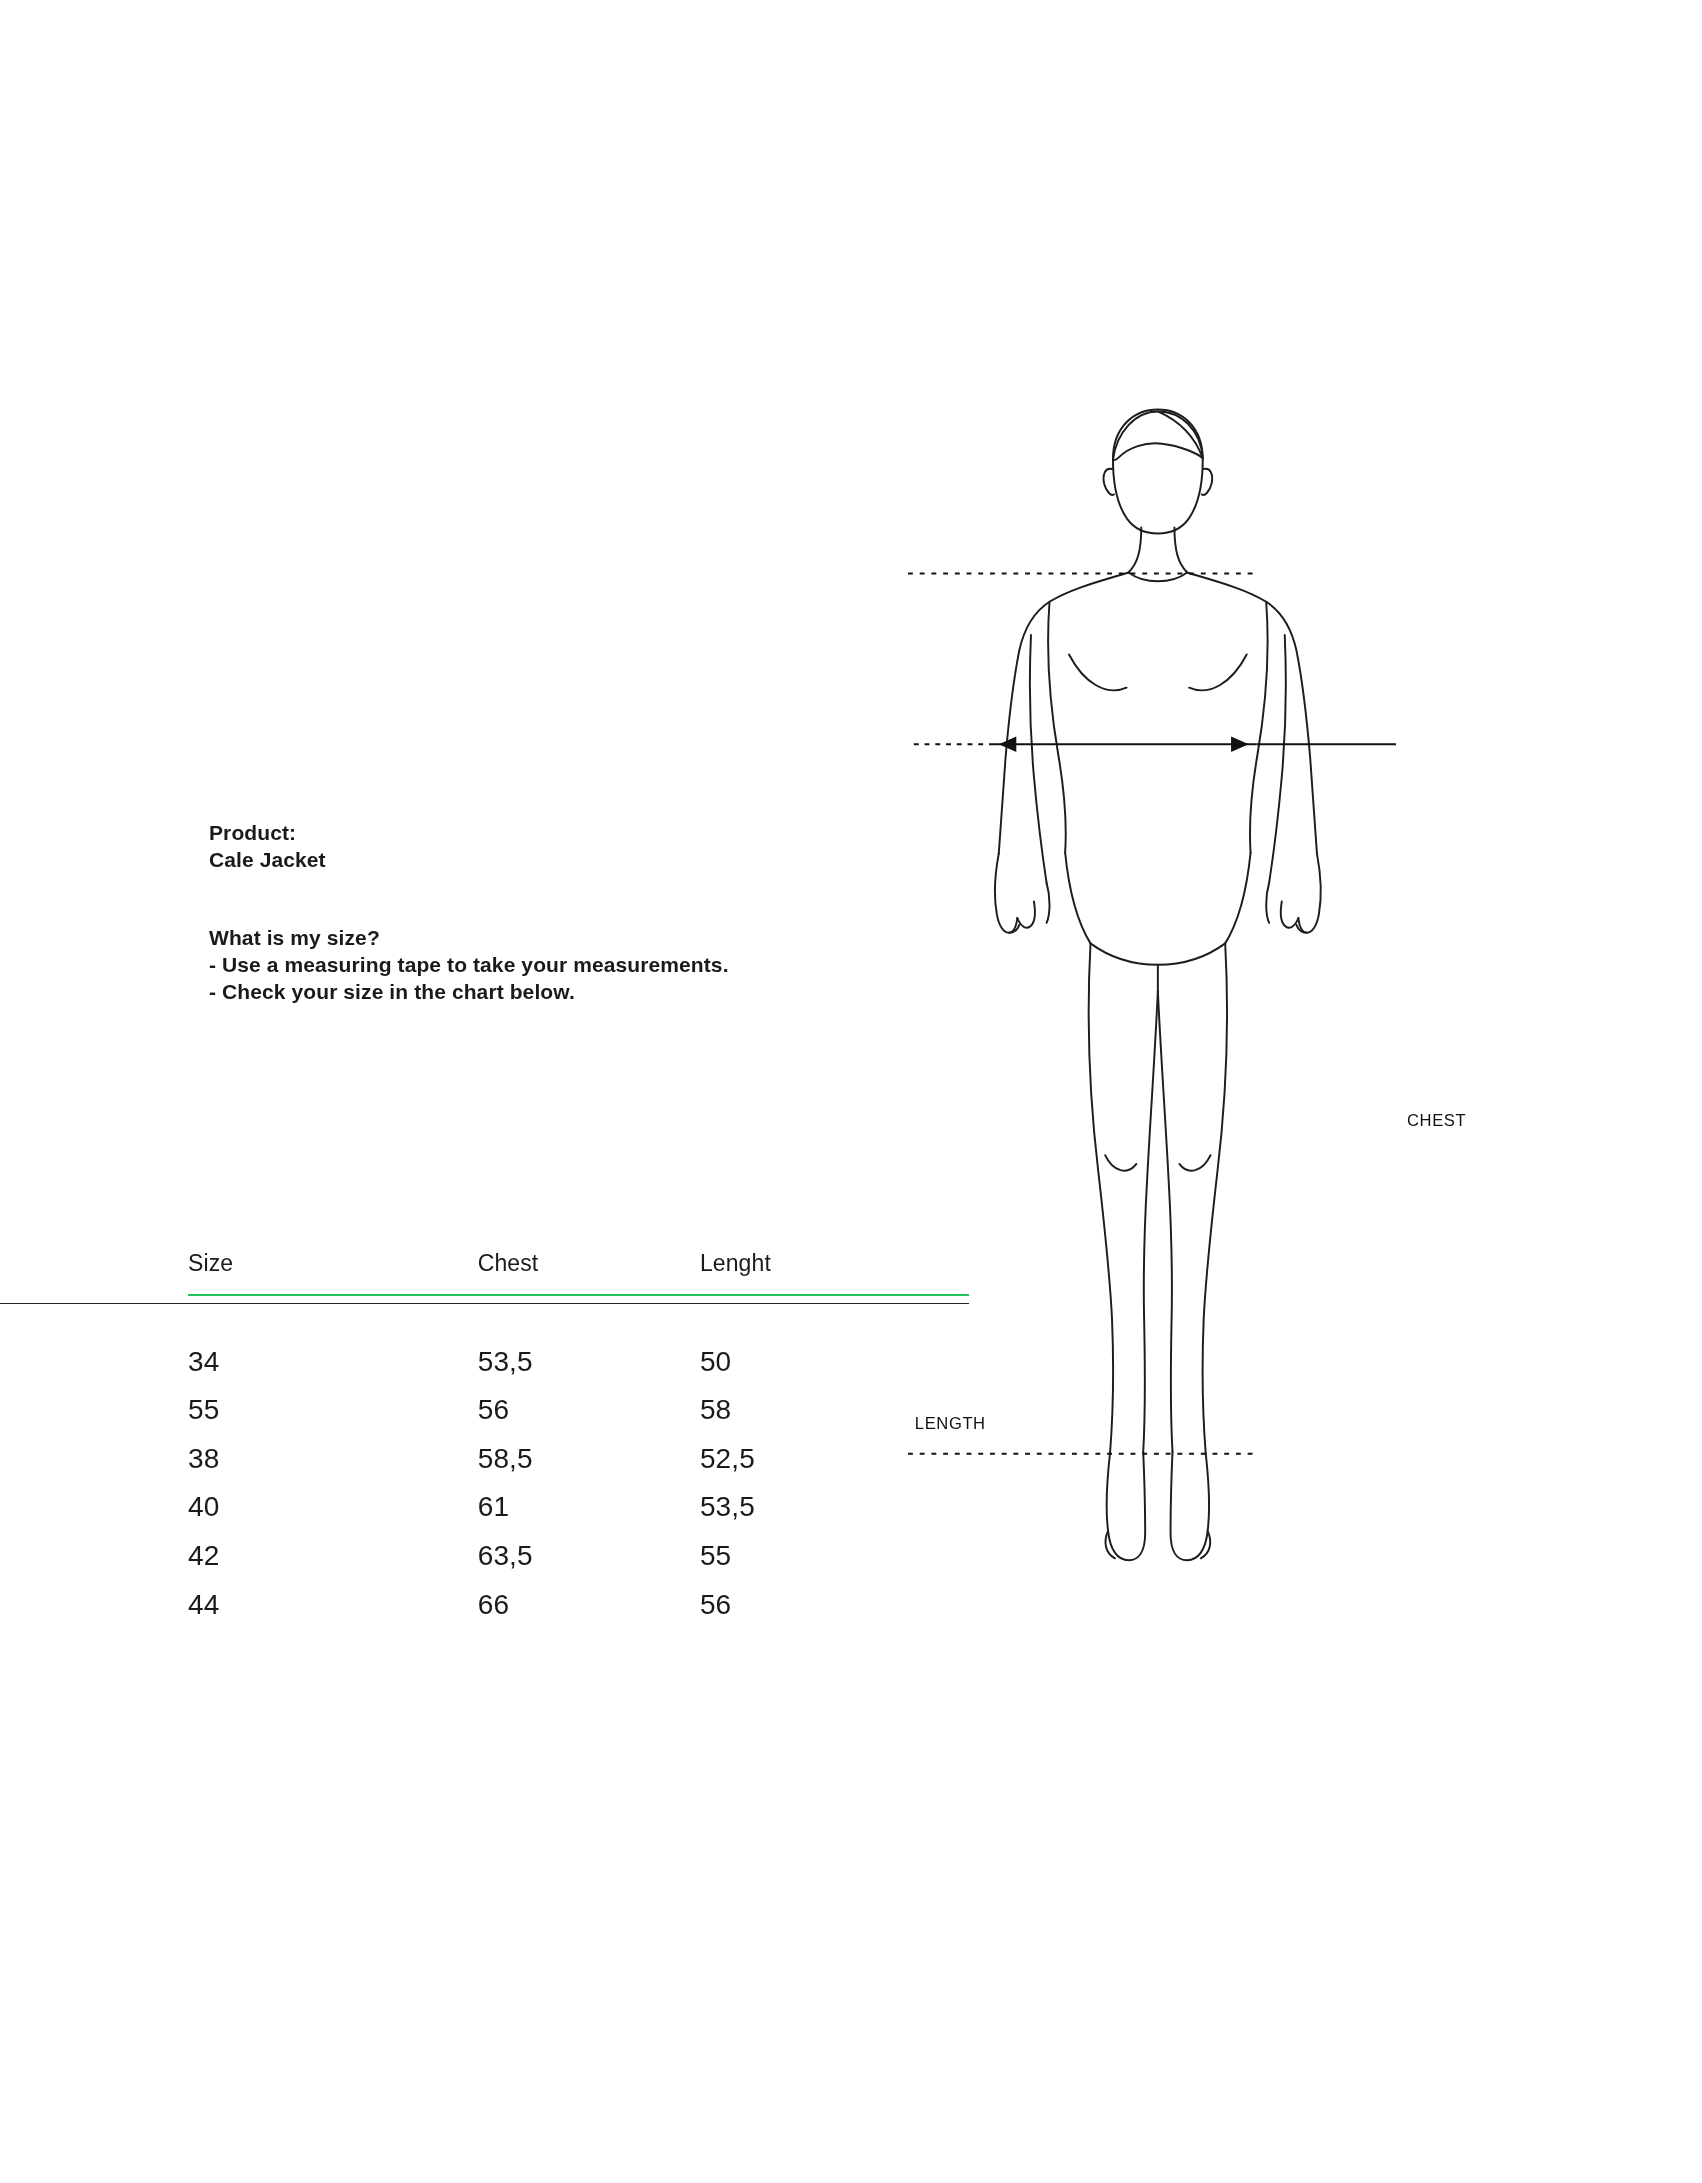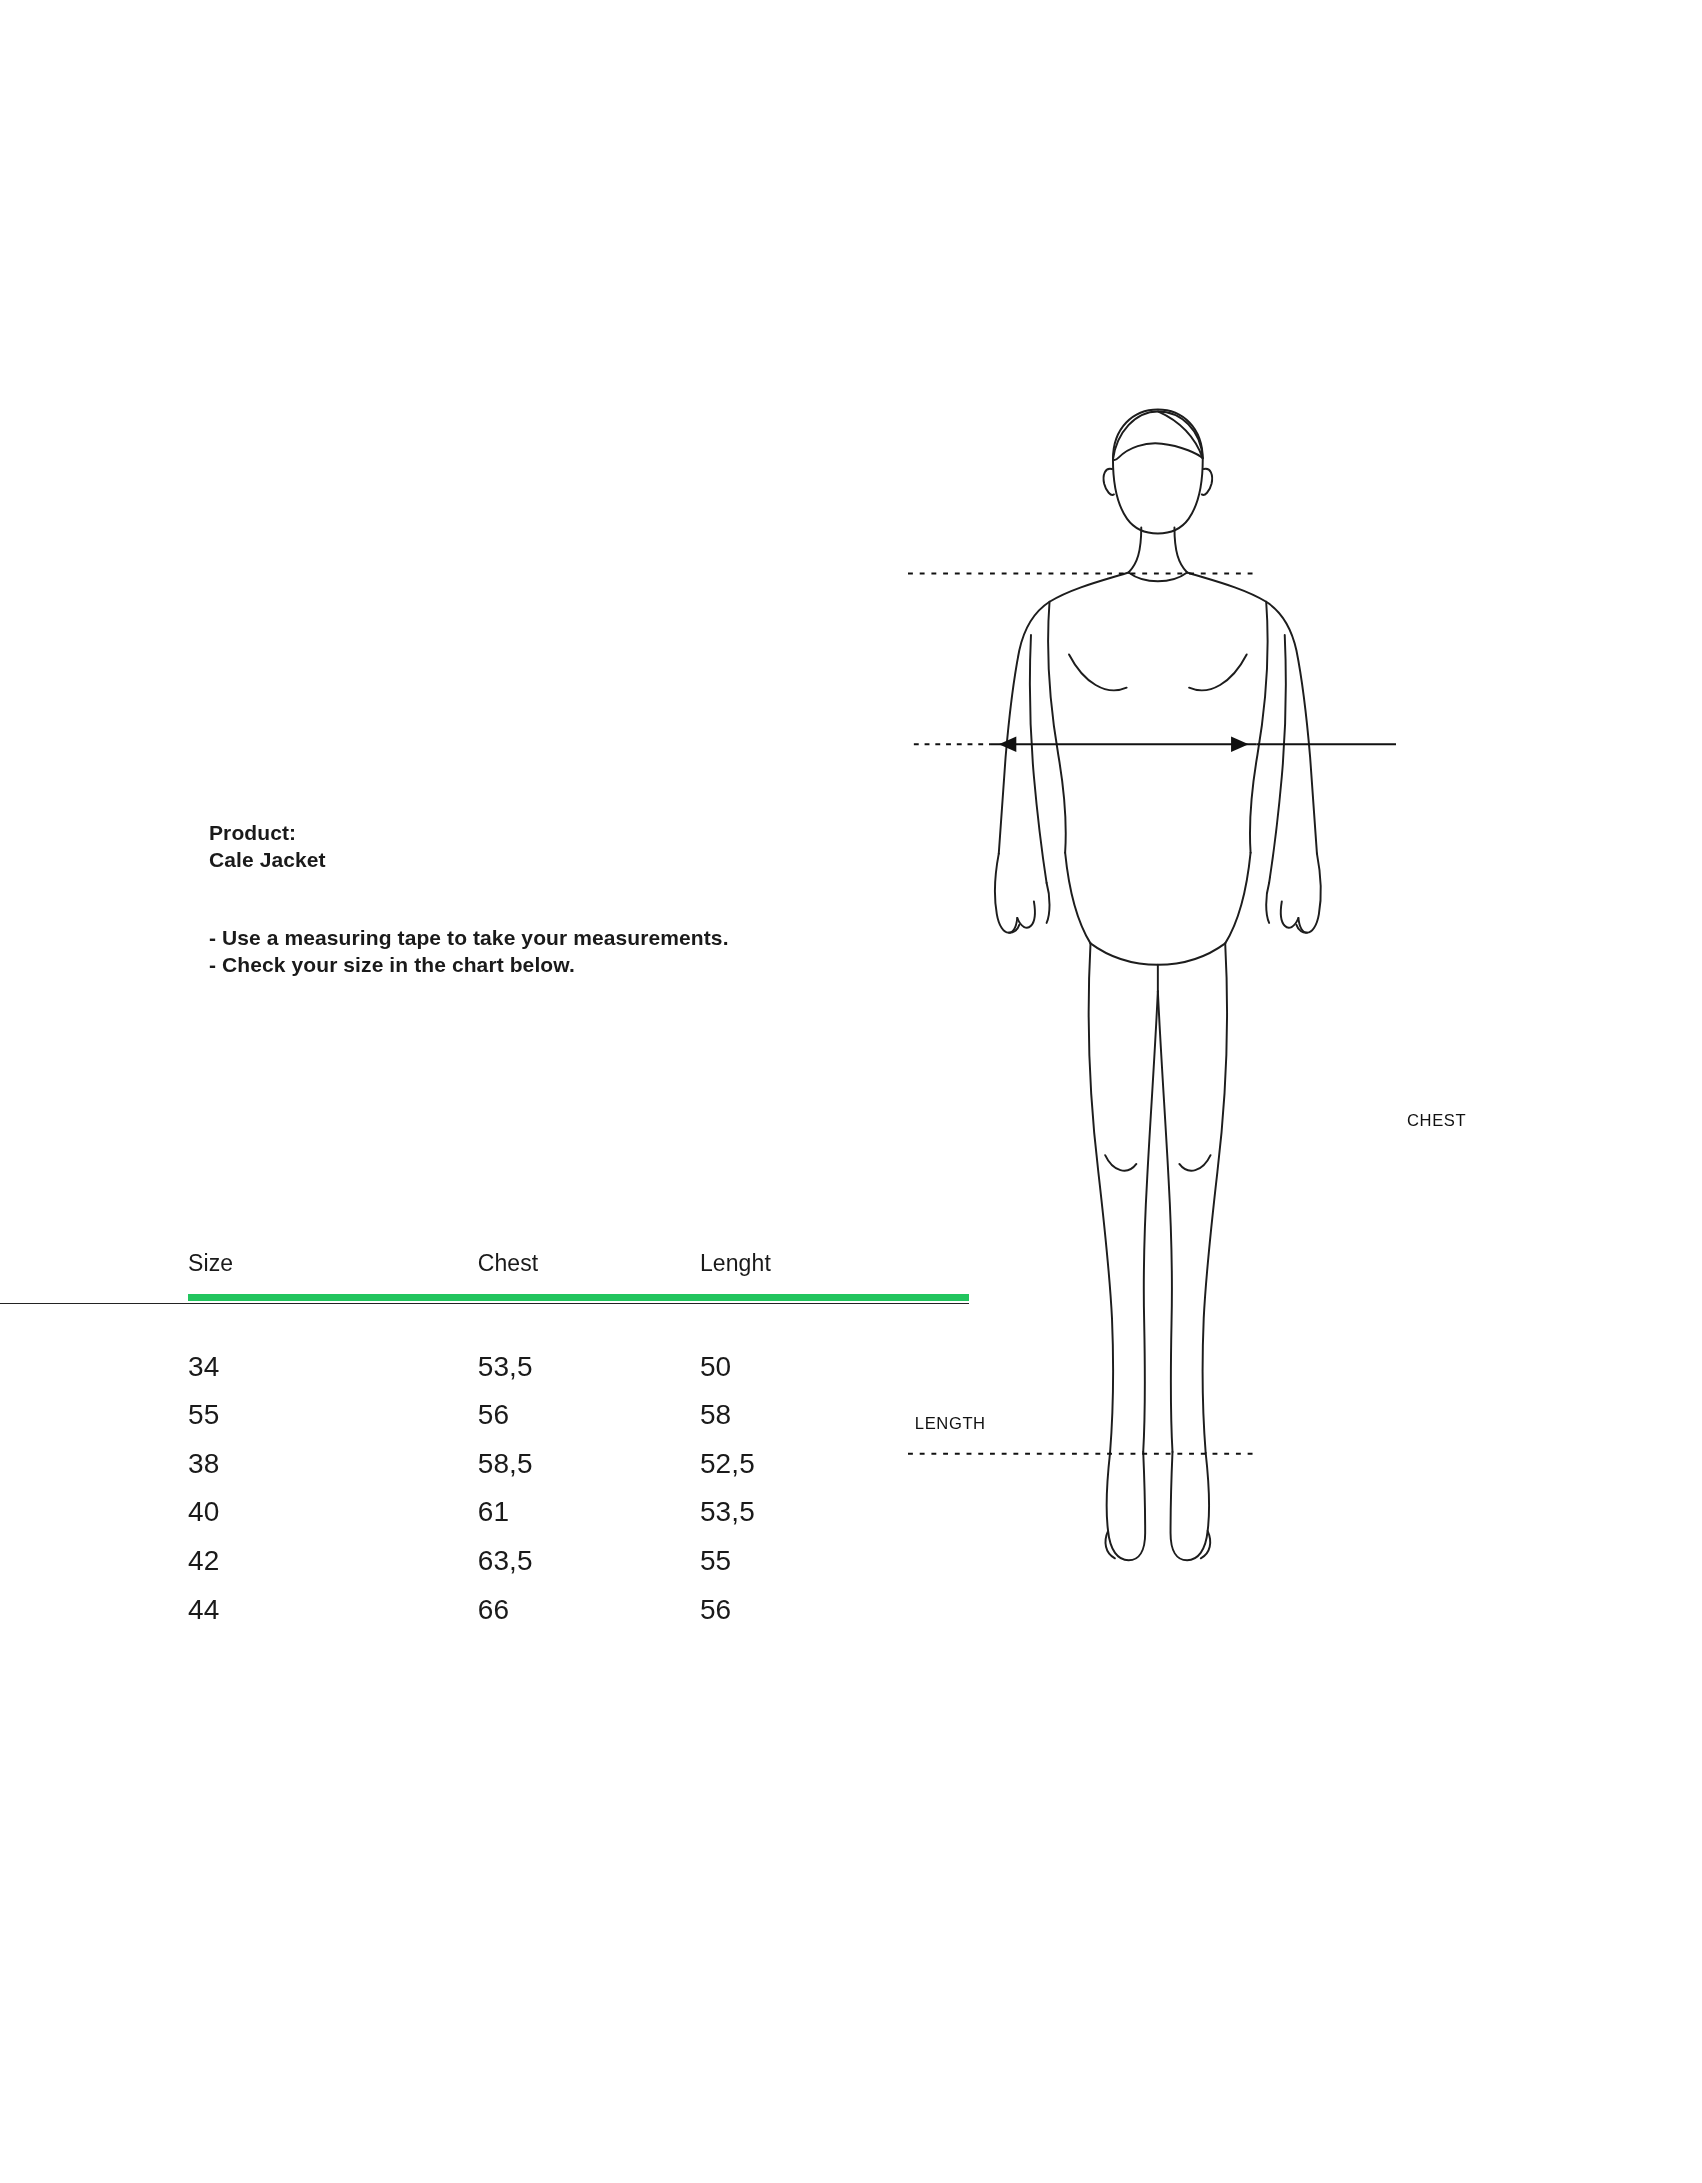--- a/index.html
+++ b/index.html
@@ -51,21 +51,21 @@
     width: 781px;
   }
   table.sz th {
     text-align: left;
     font-weight: normal;
     font-size: 23px;
     padding: 0 0 16.6px 0;
     letter-spacing: 0.1px;
   }
   table.sz thead tr {
-    border-bottom: 7px solid #22c55e;
+    border-bottom: 2px solid #22c55e;
   }
   table.sz td {
     font-size: 28px;
     padding: 8.3px 0 8.3px 0;
     letter-spacing: 0.1px;
   }
   table.sz tbody tr:first-child td { padding-top: 50px; }
   .col-size   { width: 210px; }
   .col-chest  { width: 161px; }
   .col-length { width: 195px; margin-left: 24px; }
@@ -104,20 +104,21 @@
 
 <div id="info-block">
   <div class="blk">
     <div class="lbl-bold">Product:</div>
     <div class="lbl">Cale Jacket</div>
   </div>
 
   <div class="spacer-lg"></div>
 
   <div class="blk">
+    <div class="lbl-bold">What is my size?</div>
     <div class="lbl">- Use a measuring tape to take your measurements.</div>
     <div class="lbl">- Check your size in the chart below.</div>
   </div>
 
   <div class="spacer-md"></div>
 
 </div>
 
 <div id="table-rule"></div>
 

